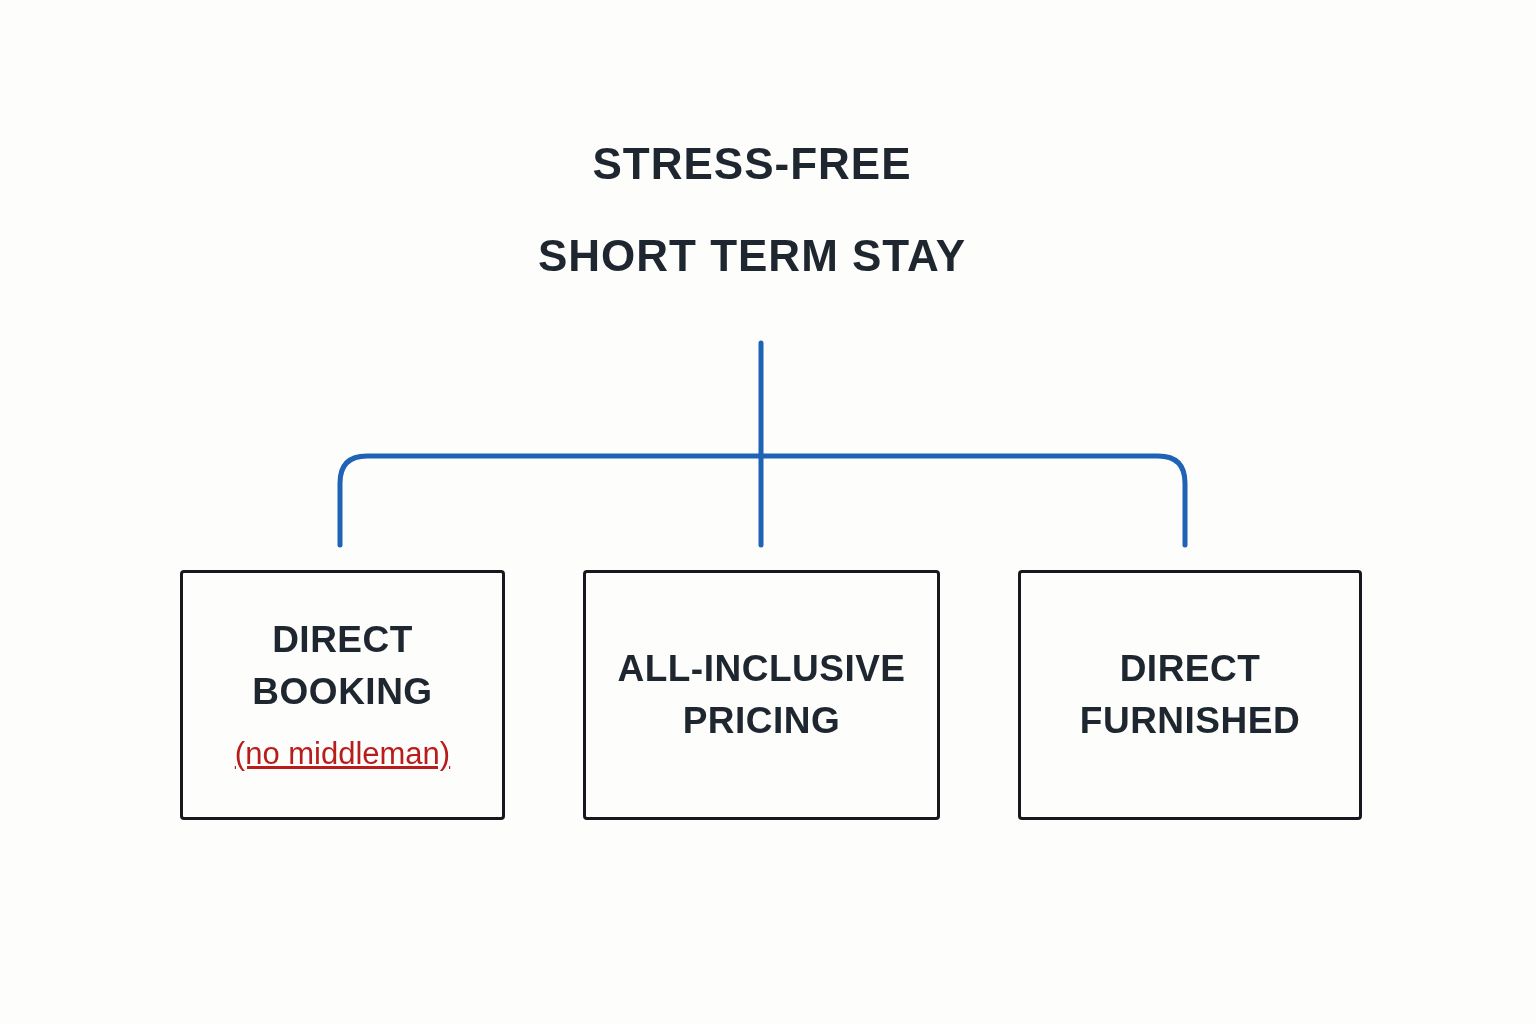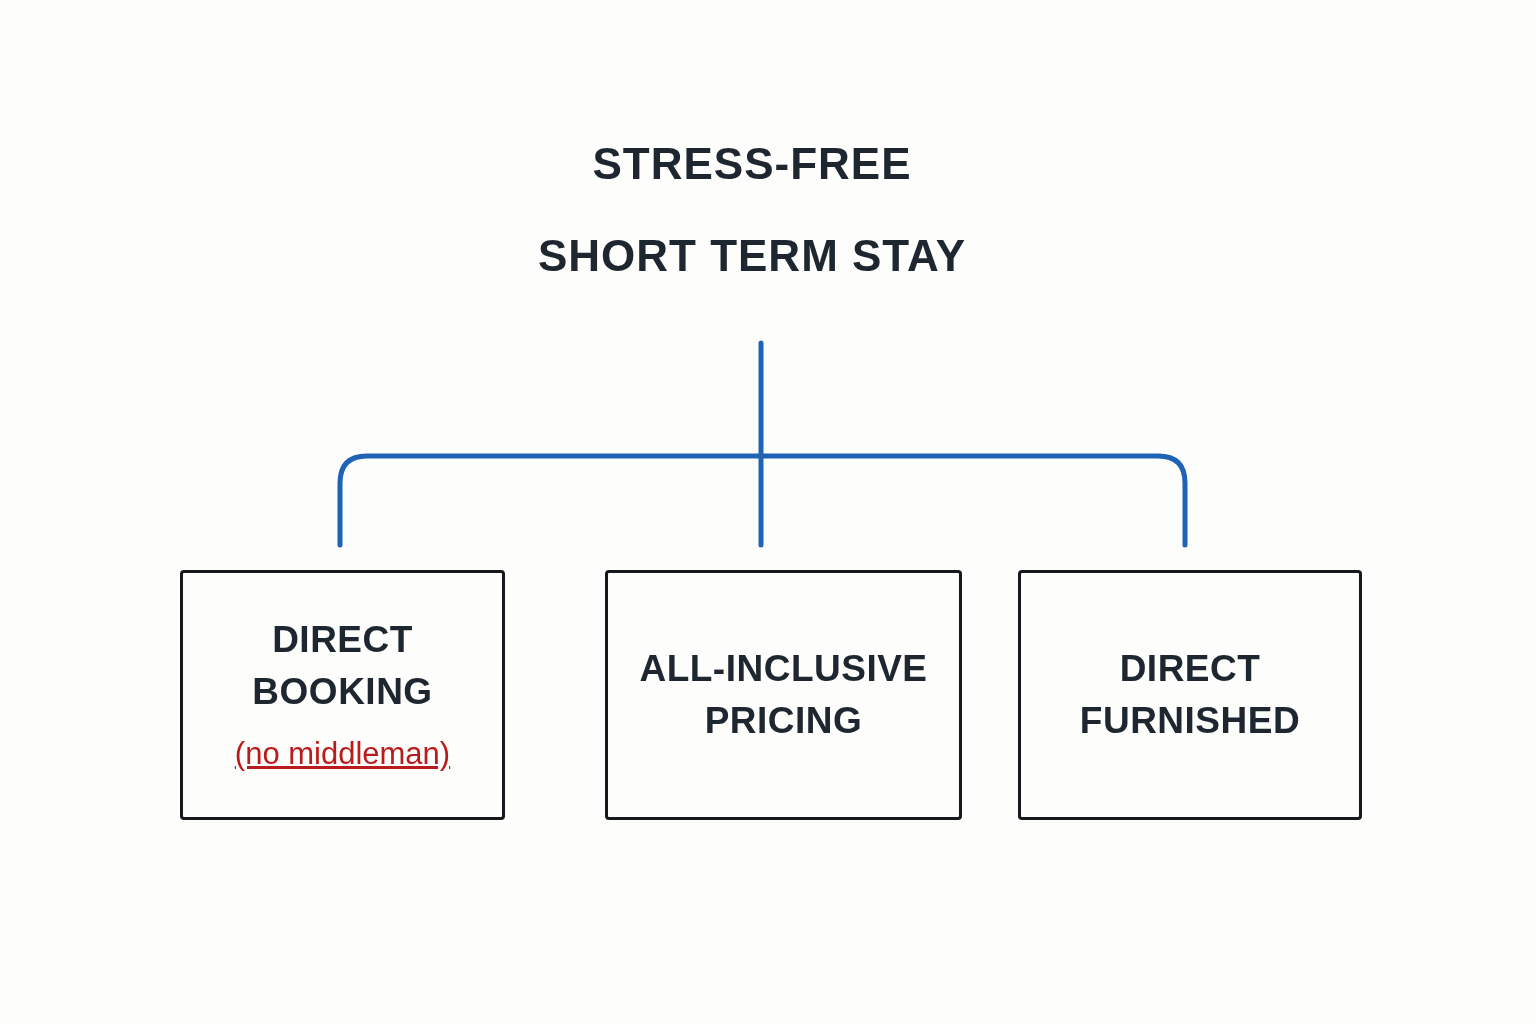--- a/index.html
+++ b/index.html
@@ -57,21 +57,21 @@
   }
   .node-box .subtext {
     font-size: 31px;
     font-weight: 400;
     line-height: 44px;
     margin-top: 14px;
     color: #b91c1c;
     text-decoration: underline;
   }
   .box-1 { left: 180px;  width: 325px; }
-  .box-2 { left: 605px;  width: 357px; }
+  .box-2 { left: 583px;  width: 357px; }
   .box-3 { left: 1018px; width: 344px; }
 </style>
 </head>
 <body>
 
 <div class="canvas">
 
   <div class="diagram-title">STRESS-FREE
 SHORT TERM STAY</div>
 

